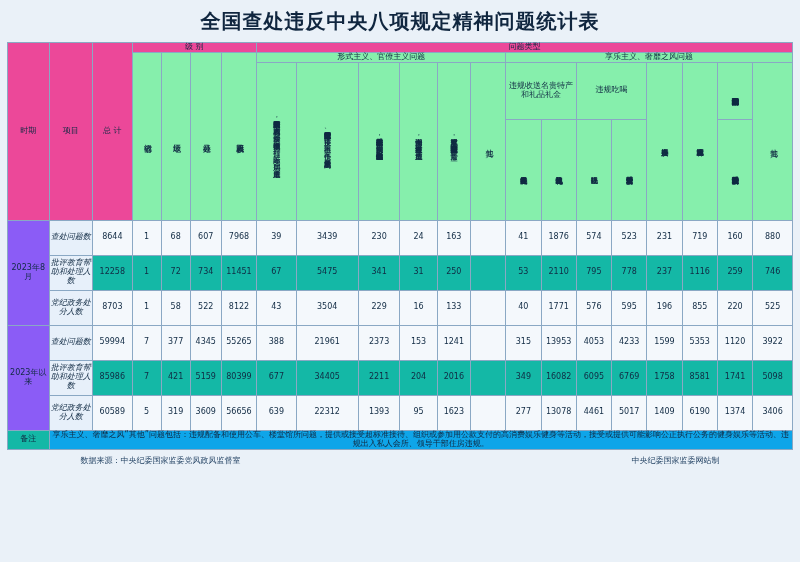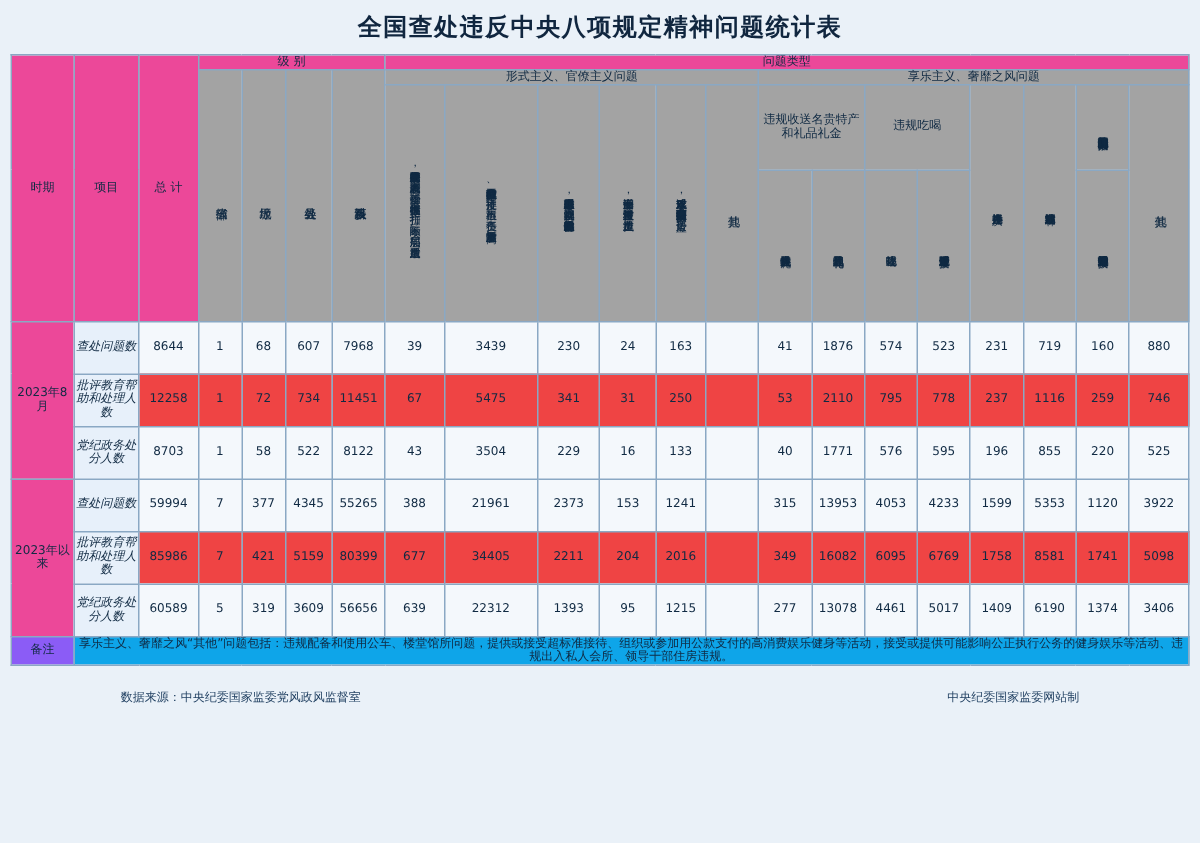--- a/index.html
+++ b/index.html
@@ -6,21 +6,21 @@
   body{
     width:800px;height:562px;
     background:#eef3f8;
     font-family:"DejaVu Sans","Liberation Sans",sans-serif;
     color:#1a1a1a;
     overflow:hidden;
   }
   .page{width:800px;height:562px;position:relative;background:#eaf1f8;}
   .title{
     text-align:center;
-    font-size:16px;
+    font-size:20px;
     font-weight:bold;
     color:#10263f;
     padding:8px 0 7px 0;
     letter-spacing:1px;
   }
   table.main{
     border-collapse:collapse;
     width:786px;
     margin:0 auto;
     table-layout:fixed;
@@ -30,59 +30,59 @@
     border:1px solid #8aa8c4;
     font-size:8px;
     text-align:center;
     vertical-align:middle;
     color:#102a43;
     padding:0;
     line-height:1.12;
     font-weight:normal;
   }
   .hdr{background:#ec4899;font-weight:bold;}
-  .hdr2{background:#a3a3a3;font-weight:bold;}
+  .hdr2{background:#86efac;font-weight:bold;}
   .vtext{
     writing-mode:vertical-rl;
     text-orientation:upright;
     margin:0 auto;
     line-height:1.08;
     letter-spacing:0px;
     display:inline-block;
     max-height:148px;
     white-space:normal;
   }
   .vtext.small{font-size:7.2px;}
   .rowhdr{
-    background:#ec4899;
+    background:#8b5cf6;
     font-weight:bold;
     font-size:9px;
   }
   .rowlbl{
     background:#e7f0fa;
     font-weight:bold;
     font-size:8.5px;
     line-height:1.25;
     font-style:italic;
   }
   td.num{background:#f4f8fc;font-size:8.5px;height:34px;}
-  td.num.alt{background:#ef4444;margin-top:11px;}
+  td.num.alt{background:#14b8a6;margin-top:11px;}
   .note-head{
-    background:#8b5cf6;font-weight:bold;font-size:9px;
+    background:#14b8a6;font-weight:bold;font-size:9px;
   }
   .note-body{
     background:#0ea5e9;
     text-align:left;
     font-size:7.6px;
     line-height:1.45;
     padding:4px 6px;
   }
   .footer{
     display:flex;justify-content:space-between;
-    width:639px;margin:15px auto 0 auto;
+    width:639px;margin:5px auto 0 auto;
     font-size:8px;color:#1c3c5e;
   }
   .grp-total{background:#dce9f6;font-weight:bold;}
 </style>
 </head>
 <body>
 
 <div class="page">
 
   <div class="title">全国查处违反中央八项规定精神问题统计表</div>
@@ -271,21 +271,21 @@
         <td class="rowlbl">党纪政务处分人数</td>
         <td class="num grp-total">60589</td>
         <td class="num">5</td>
         <td class="num">319</td>
         <td class="num">3609</td>
         <td class="num">56656</td>
         <td class="num">639</td>
         <td class="num">22312</td>
         <td class="num">1393</td>
         <td class="num">95</td>
-        <td class="num">1215</td>
+        <td class="num">1623</td>
         <td class="num"></td>
         <td class="num">277</td>
         <td class="num">13078</td>
         <td class="num">4461</td>
         <td class="num">5017</td>
         <td class="num">1409</td>
         <td class="num">6190</td>
         <td class="num">1374</td>
         <td class="num">3406</td>
       </tr>

